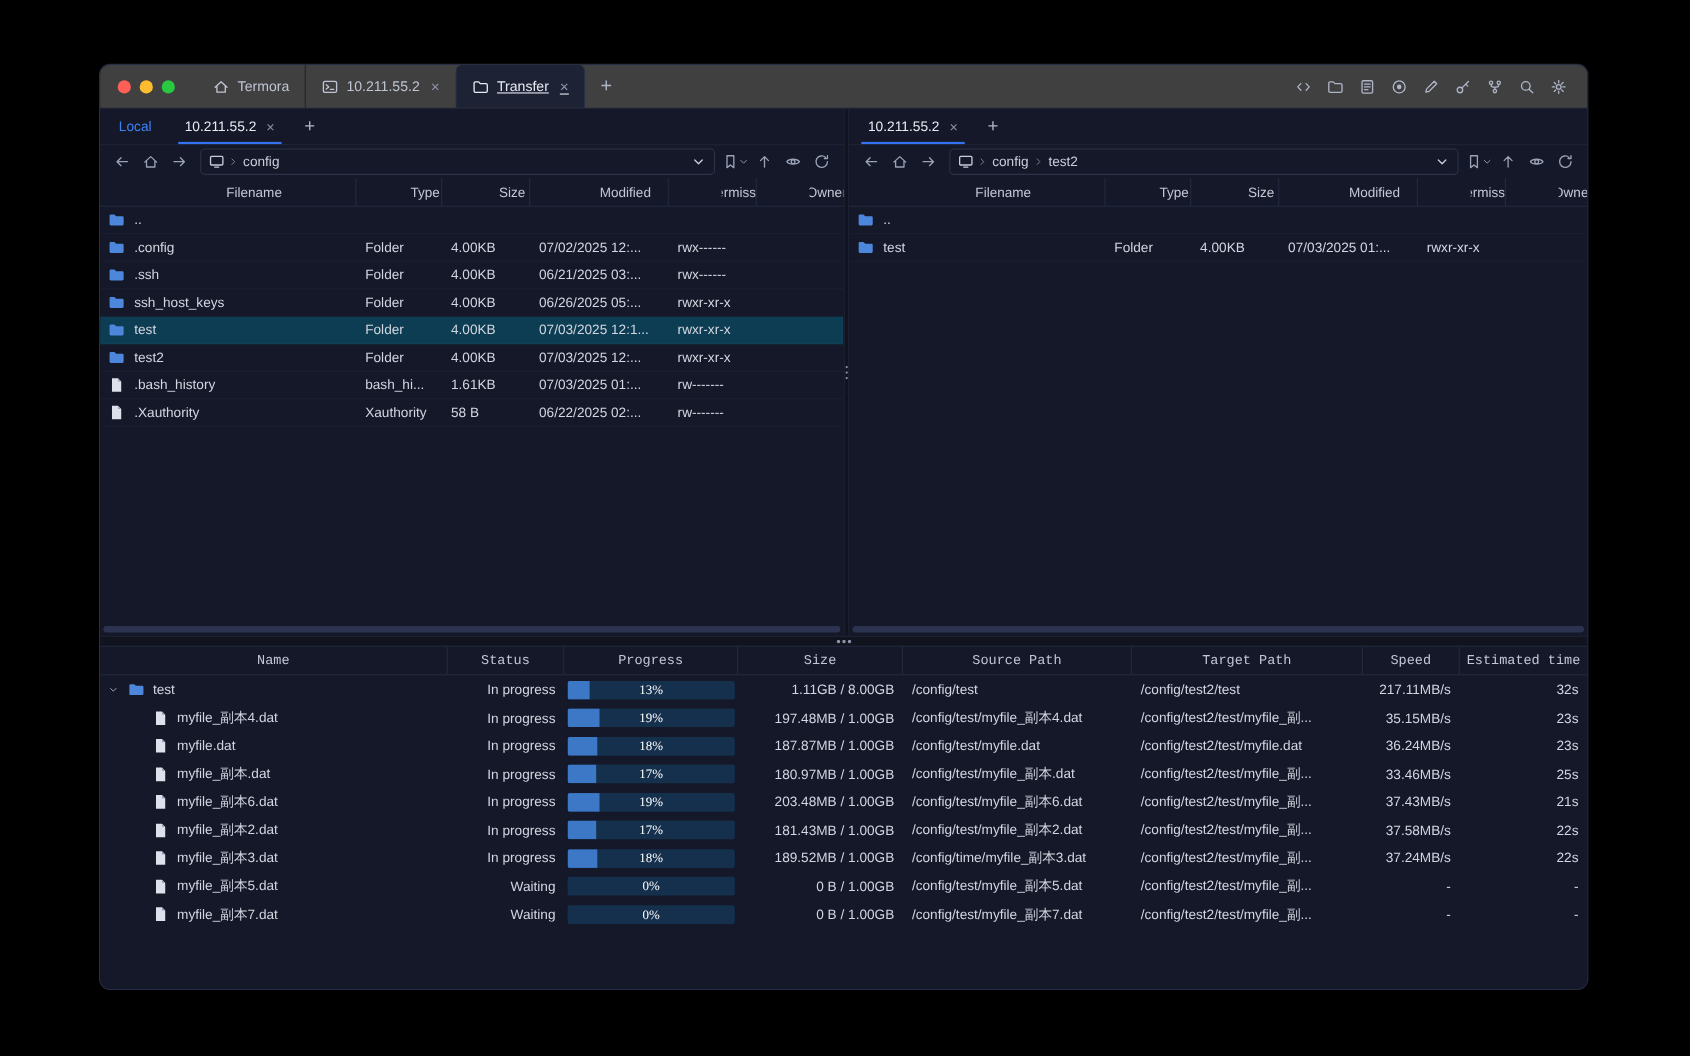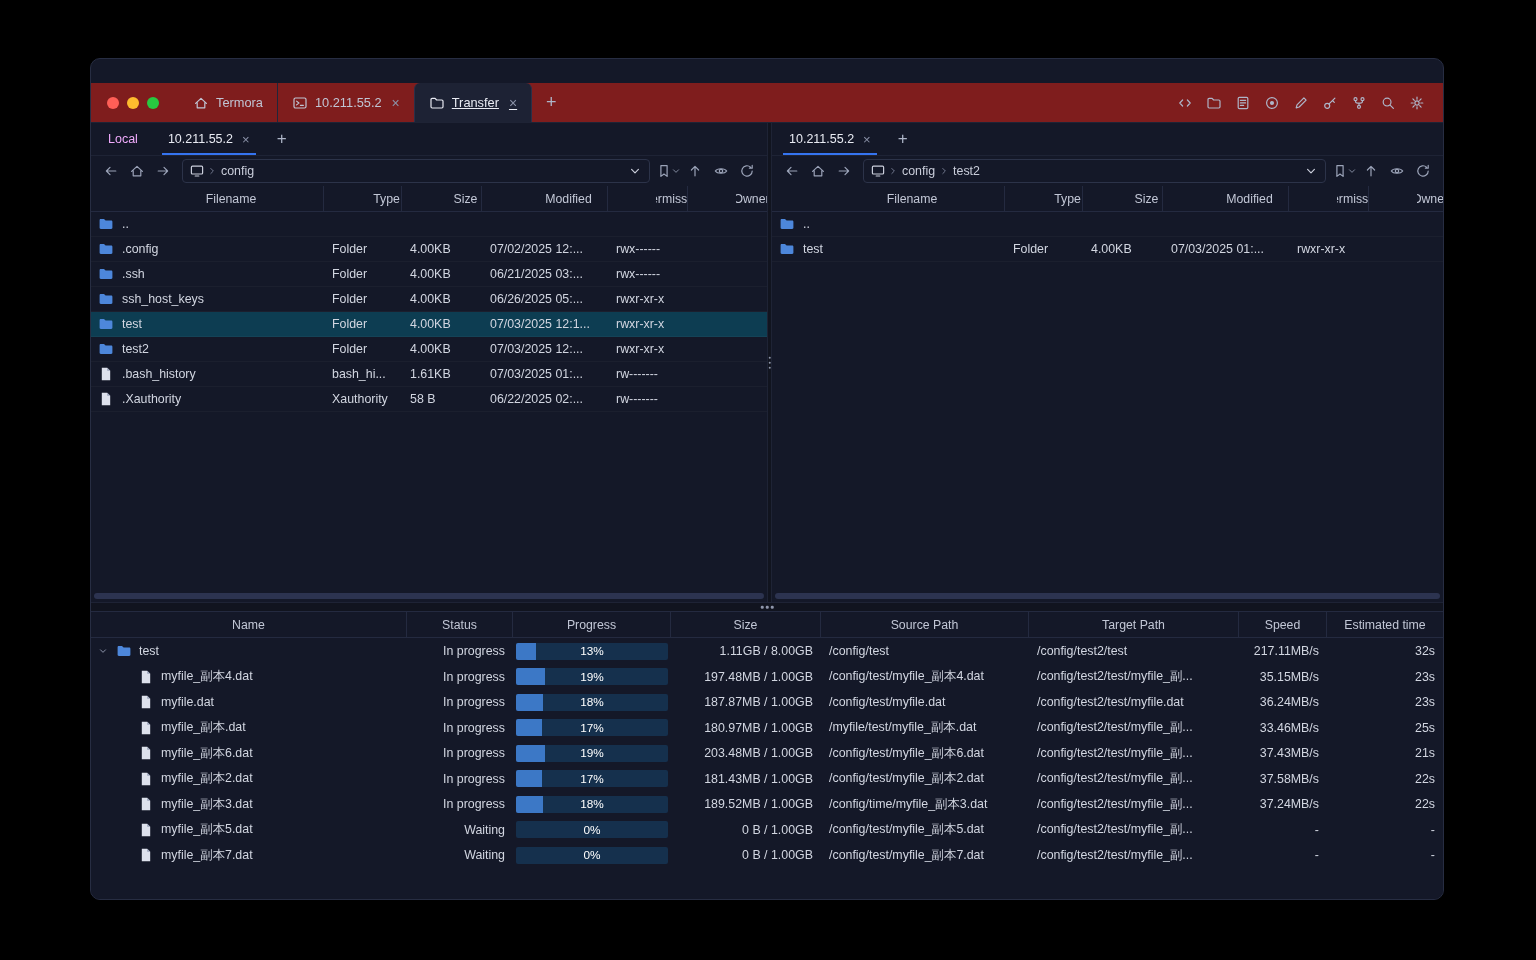--- a/index.html
+++ b/index.html
@@ -16,21 +16,21 @@
   .icon.sm svg { width: 12px; height: 12px; }
 
   .window {
     position: absolute; left: 90px; top: 58px; width: 1354px; height: 842px;
     background: #141828; border: 1px solid #272d42; border-radius: 10px;
     overflow: hidden; display: flex; flex-direction: column;
     box-shadow: 0 24px 70px rgba(0,0,0,.65);
   }
 
   
-  .titlebar { height: 40px; flex: none; display: flex; align-items: stretch; background: #7f1d1d; border-bottom: 1px solid #1e2335; margin-top: 24px; }
+  .titlebar { height: 40px; flex: none; display: flex; align-items: stretch; background: #404040; border-bottom: 1px solid #1e2335; }
   .traffic { display: flex; align-items: center; gap: 8px; padding: 0 20px 0 16px; }
   .light { width: 12px; height: 12px; border-radius: 50%; }
   .light.red { background: #ff5f57; } .light.yellow { background: #febc2e; } .light.green { background: #28c840; }
   .ttab-strip { display: flex; align-items: stretch; }
   .ttab { display: flex; align-items: center; gap: 7px; padding: 0 14px; font-size: 12.8px; color: #c0c5d4; position: relative; }
   .ttab + .ttab { border-left: 1px solid #20263a; }
   .ttab.active { background: #1d2234; color: #e9ebf3; border-left: 1px solid #2a3048; border-right: 1px solid #2a3048; border-radius: 6px 6px 0 0; text-decoration: underline; }
   .tab-close { color: #8b92a8; font-size: 14px; line-height: 1; margin-left: 3px; cursor: default; }
   .title-add { width: 38px; display: flex; align-items: center; justify-content: center; color: #aeb5c8; font-size: 18px; }
   .title-icons { margin-left: auto; display: flex; align-items: center; gap: 4px; padding-right: 14px; color: #aeb5c8; }
@@ -42,21 +42,21 @@
   .pane.left { width: 676px; }
   .pane.right { width: 671px; }
   .vsplit { width: 5px; flex: none; background: #11141f; border-left: 1px solid #1e2335; border-right: 1px solid #1e2335; position: relative; }
   .vdots { position: absolute; left: 50%; top: 50%; transform: translate(-50%,-50%); display: flex; flex-direction: column; gap: 2.5px; }
   .vdots i, .hdots i { width: 2.5px; height: 2.5px; border-radius: 50%; background: #8f96ab; display: block; }
   .hdots { position: absolute; left: 50%; top: 50%; transform: translate(-50%,-50%); display: flex; gap: 2.5px; }
 
   
   .pane-tabs { height: 33px; flex: none; display: flex; align-items: stretch; border-bottom: 1px solid #1e2335; padding-left: 2px; }
   .ptab-strip { display: flex; align-items: stretch; }
-  .ptab { display: flex; align-items: center; gap: 6px; padding: 0 15px; font-size: 12.5px; color: #f0abfc; position: relative; }
+  .ptab { display: flex; align-items: center; gap: 6px; padding: 0 15px; font-size: 12.5px; color: #3b82f6; position: relative; }
   .ptab.active { color: #e9ebf3; }
   .ptab.active::after { content: ""; position: absolute; left: 9px; right: 9px; bottom: 0; height: 2px; background: #3574f0; }
   .ptab .tab-close { font-size: 13px; }
   .ptab-add { width: 34px; display: flex; align-items: center; justify-content: center; color: #aeb5c8; font-size: 17px; }
 
   
   .pane-toolbar { height: 30px; flex: none; display: flex; align-items: center; padding: 0 8px; color: #9ba3b8; }
   .nav-group, .action-group { display: flex; align-items: center; gap: 2px; }
   .nav-btn { width: 24px; height: 24px; display: flex; align-items: center; justify-content: center; border-radius: 4px; }
   .pathbar { flex: 1; height: 24px; margin: 0 7px; border: 1px solid #2c3349; border-radius: 4px; display: flex; align-items: center; gap: 1px; padding: 0 6px; color: #c9cdda; font-size: 12.4px; min-width: 0; background: #141828; }
@@ -77,28 +77,28 @@
   .fcell.name { display: flex; align-items: center; gap: 8px; padding-left: 7px; }
   .hscroll { position: absolute; left: 3px; right: 3px; bottom: 3px; height: 6px; }
   .hscroll .thumb { height: 6px; border-radius: 3px; background: #2c3350; width: 100%; }
 
   
   .hsplit { height: 10px; flex: none; background: #11141f; border-top: 1px solid #1e2335; border-bottom: 1px solid #242a40; position: relative; }
 
   
   .transfer { flex: 1; display: flex; flex-direction: column; min-height: 0; background: #141828; }
   .t-header { flex: none; height: 26px; display: grid; grid-template-columns: 316px 106px 158px 150px 208px 210px 88px 1fr; font-size: 12.3px; color: #c2c7d6; border-bottom: 1px solid #242a40; }
-  .th-cell { display: flex; align-items: center; justify-content: center; border-right: 1px solid #242a40; white-space: nowrap; overflow: hidden; }
+  .th-cell { display: flex; align-items: center; justify-content: center; border-right: 1px solid #242a40; white-space: nowrap; overflow: hidden; font-family: Liberation Mono, monospace; }
   .th-cell:last-child { border-right: none; }
   .t-rows { flex: 1; overflow: hidden; }
   .trow { height: 25.5px; display: grid; grid-template-columns: 316px 106px 158px 150px 208px 210px 88px 1fr; align-items: center; font-size: 12.4px; }
   .tcell { padding: 0 8px; white-space: nowrap; overflow: hidden; color: #d2d6e1; }
   .tcell.name { display: flex; align-items: center; gap: 7px; padding-left: 6px; }
   .tcell.center { text-align: right; }
-  .tcell.pcell { padding: 13px 3px; }
+  .tcell.pcell { padding: 13px 3px; font-family: Liberation Serif, serif; }
   .t-indent { width: 34px; flex: none; }
   .tree-chev { color: #9aa2b8; }
   .pbar { position: relative; height: 17px; background: #15304d; border-radius: 2px; overflow: hidden; }
   .pbar .fill { position: absolute; left: 0; top: 0; bottom: 0; background: #3c78c6; }
   .pbar .lbl { position: absolute; inset: 0; display: flex; align-items: center; justify-content: center; font-size: 11.8px; color: #ffffff; }
 </style>
 </head>
 <body>
 
 <div class="window">
@@ -710,21 +710,21 @@
             <span>myfile_副本.dat</span>
           </div>
           <div class="tcell center">In progress</div>
           <div class="tcell pcell">
             <div class="pbar">
               <div class="fill" style="width:17%"></div>
               <div class="lbl">17%</div>
             </div>
           </div>
           <div class="tcell center">180.97MB / 1.00GB</div>
-          <div class="tcell path">/myfile/test/myfile_副本.dat</div>
+          <div class="tcell path">/config/test/myfile_副本.dat</div>
           <div class="tcell path">/config/test2/test/myfile_副...</div>
           <div class="tcell center">33.46MB/s</div>
           <div class="tcell center">25s</div>
         </div>
         <div class="trow">
           <div class="tcell name">
             <span class="t-indent"></span>
             <span class="icon ">
               <svg viewBox="0 0 16 16">
                 <path fill="#dde1ec" d="M3.8 1.8h5.4l3 3v9.4H3.8z"></path>

